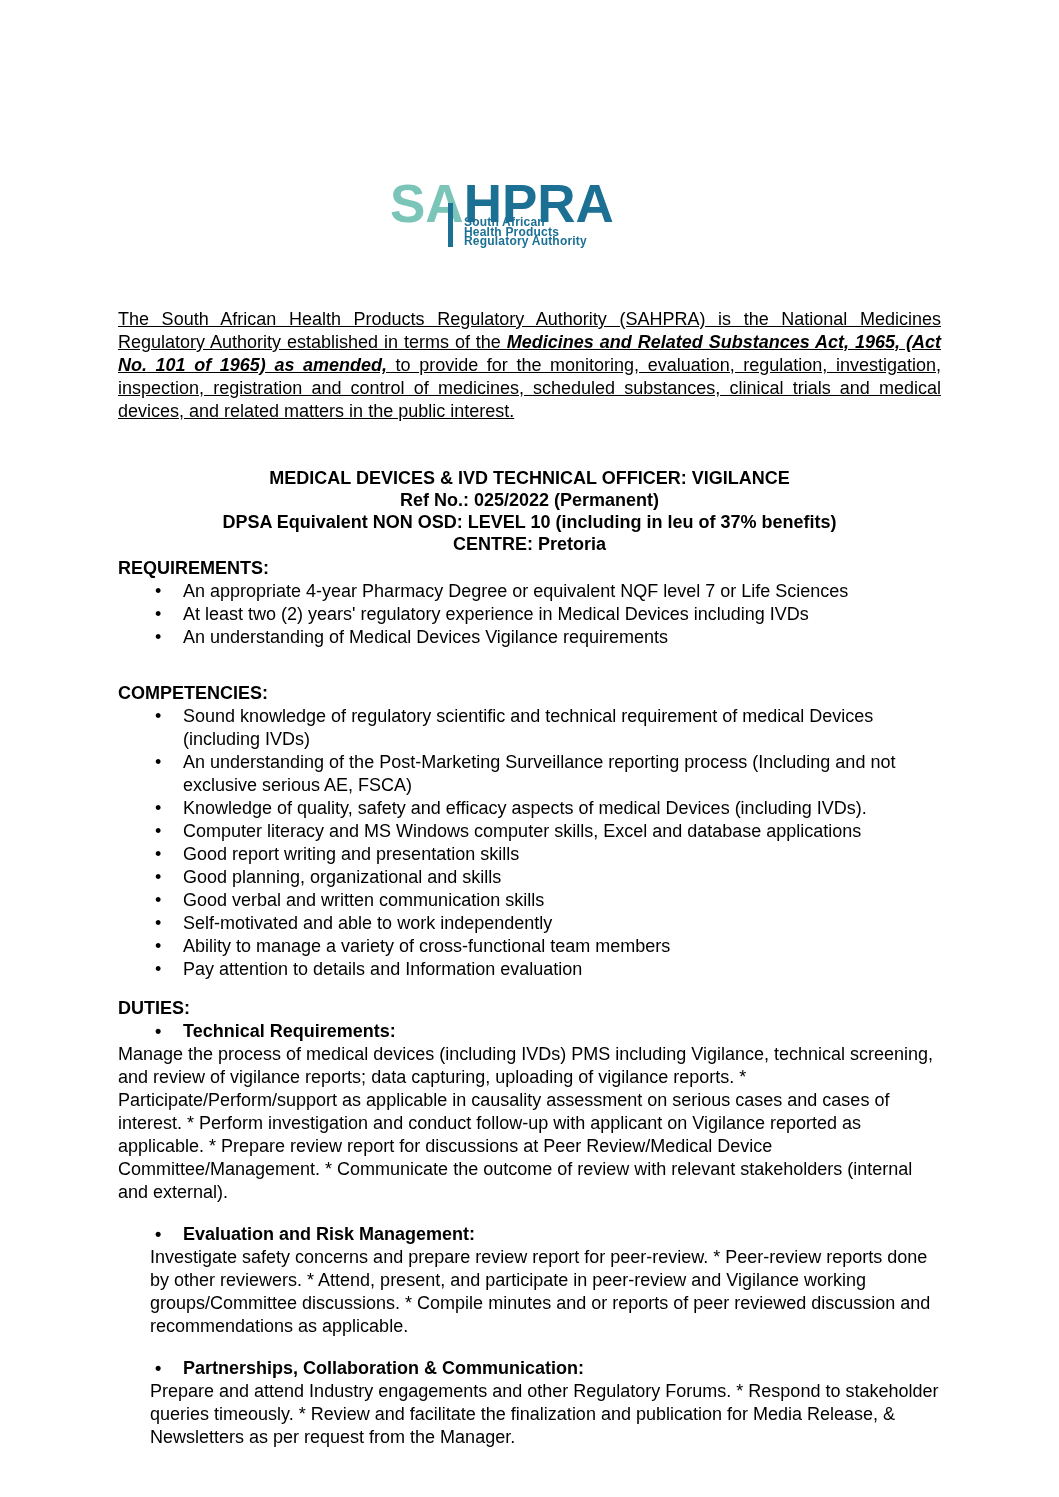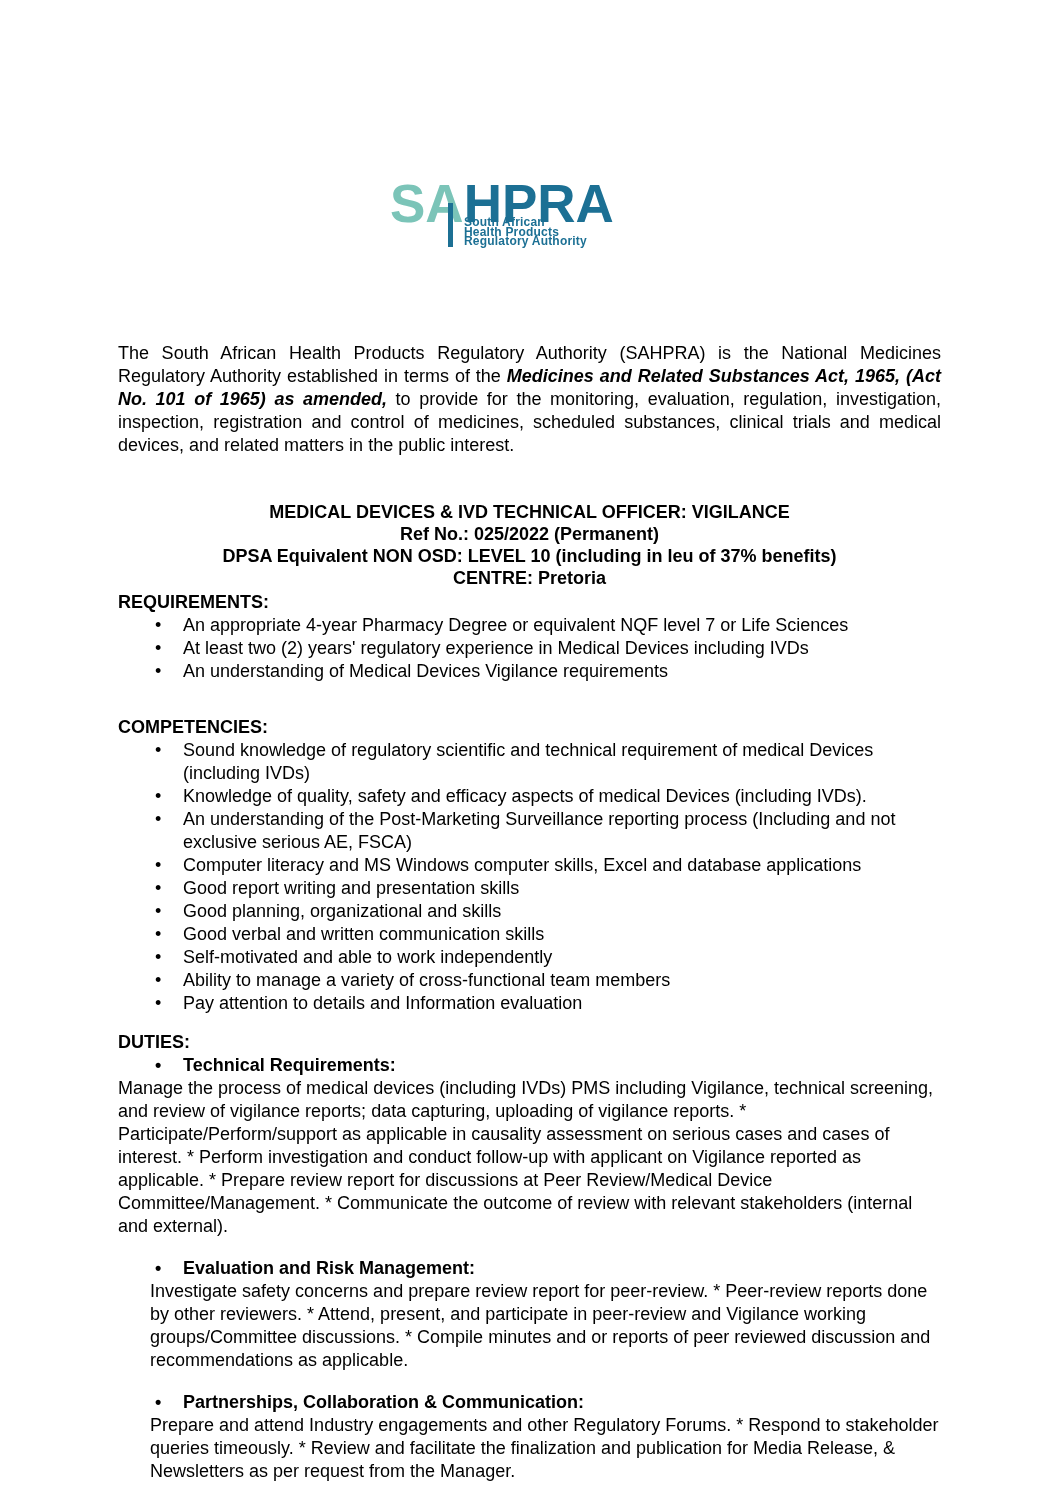--- a/index.html
+++ b/index.html
@@ -48,22 +48,23 @@
     color: var(--blue, #1C7094);
     font-size: 12px;
     line-height: 9.5px;
     font-weight: bold;
     letter-spacing: 0.2px;
     white-space: nowrap;
   }
 
   
   .intro {
-    margin: 93px 0 0 0;
+    margin: 59px 0 0 0;
     text-align: justify;
+    text-decoration: underline;
   }
   .bi { font-weight: bold; font-style: italic; }
 
   
   .title-block {
     margin-top: 44px;
     font-weight: bold;
     text-align: center;
     line-height: 22px;
   }
@@ -122,22 +123,22 @@
       <li>An appropriate 4-year Pharmacy Degree or equivalent NQF level 7 or Life Sciences</li>
       <li>At least two (2) years' regulatory experience in Medical Devices including IVDs</li>
       <li>An understanding of Medical Devices Vigilance requirements</li>
     </ul>
   </div>
 
   <div class="section-competencies">
     <div class="sec-heading">COMPETENCIES:</div>
     <ul class="bullets">
       <li>Sound knowledge of regulatory scientific and technical requirement of medical Devices (including IVDs)</li>
+      <li>An understanding of the Post-Marketing Surveillance reporting process (Including and not exclusive serious AE, FSCA)</li>
       <li>Knowledge of quality, safety and efficacy aspects of medical Devices (including IVDs).</li>
-      <li>An understanding of the Post-Marketing Surveillance reporting process (Including and not exclusive serious AE, FSCA)</li>
       <li>Computer literacy and MS Windows computer skills, Excel and database applications</li>
       <li>Good report writing and presentation skills</li>
       <li>Good planning, organizational and skills</li>
       <li>Good verbal and written communication skills</li>
       <li>Self-motivated and able to work independently</li>
       <li>Ability to manage a variety of cross-functional team members</li>
       <li>Pay attention to details and Information evaluation</li>
     </ul>
   </div>
 

